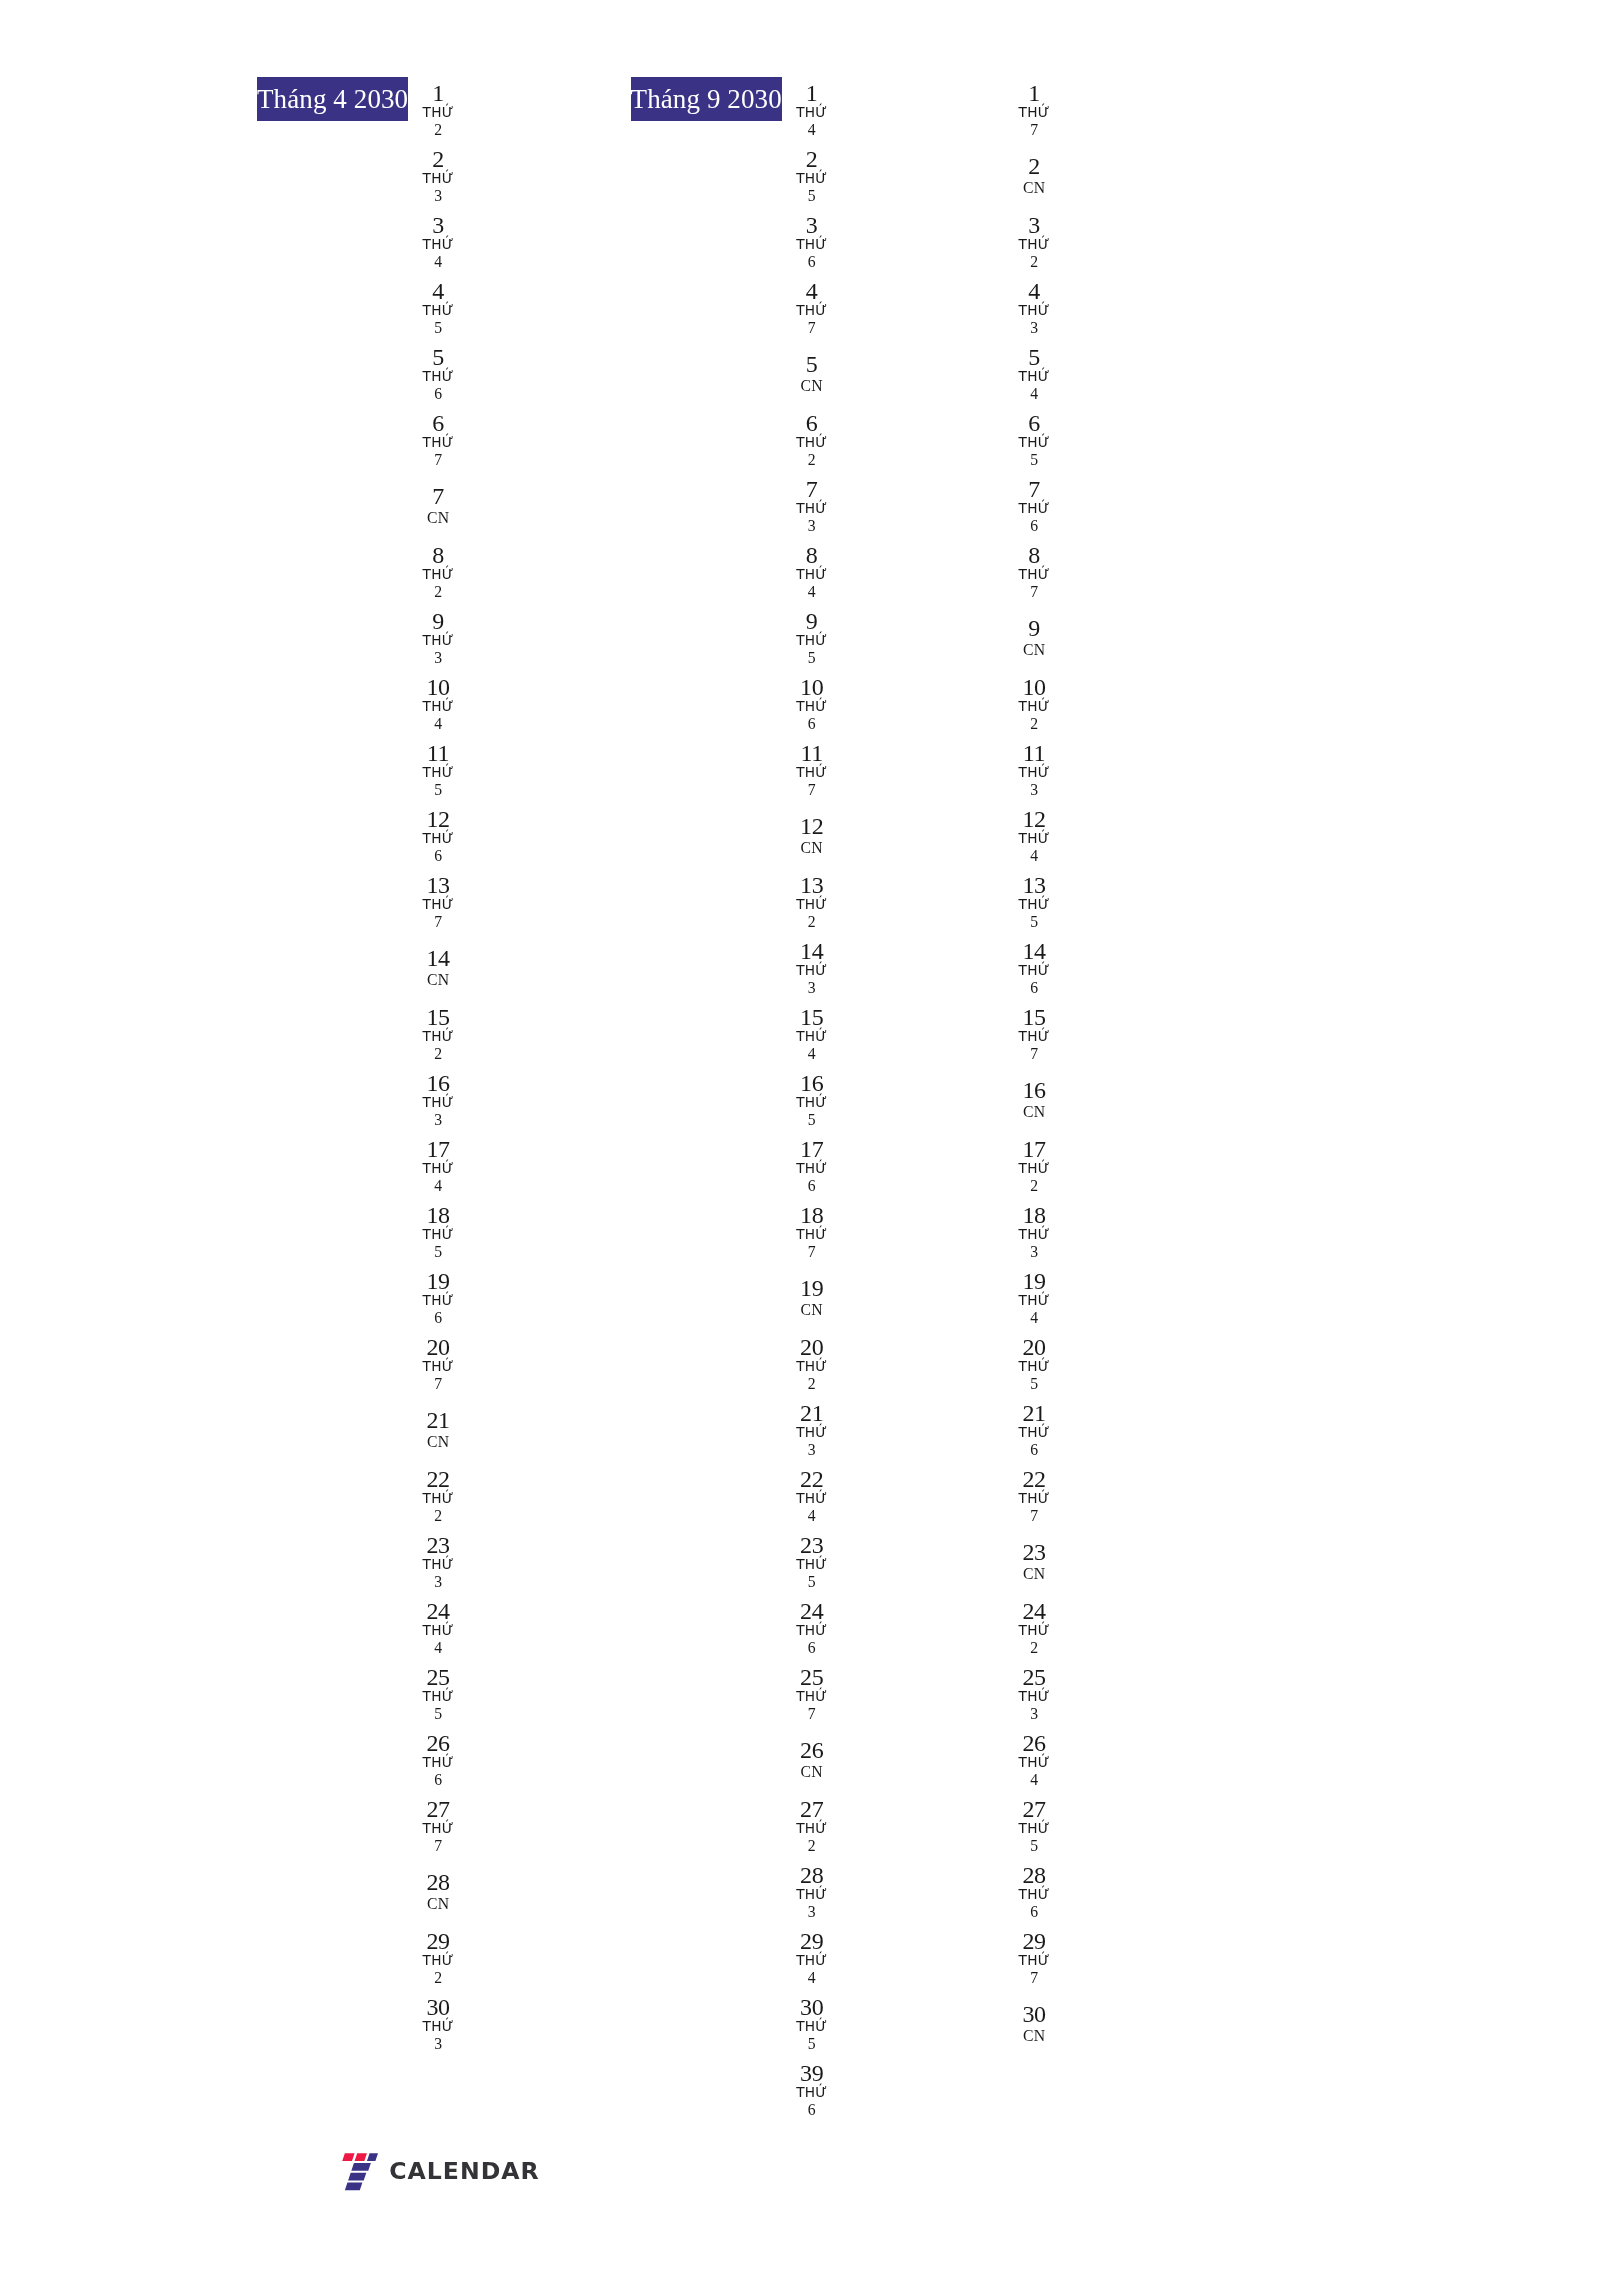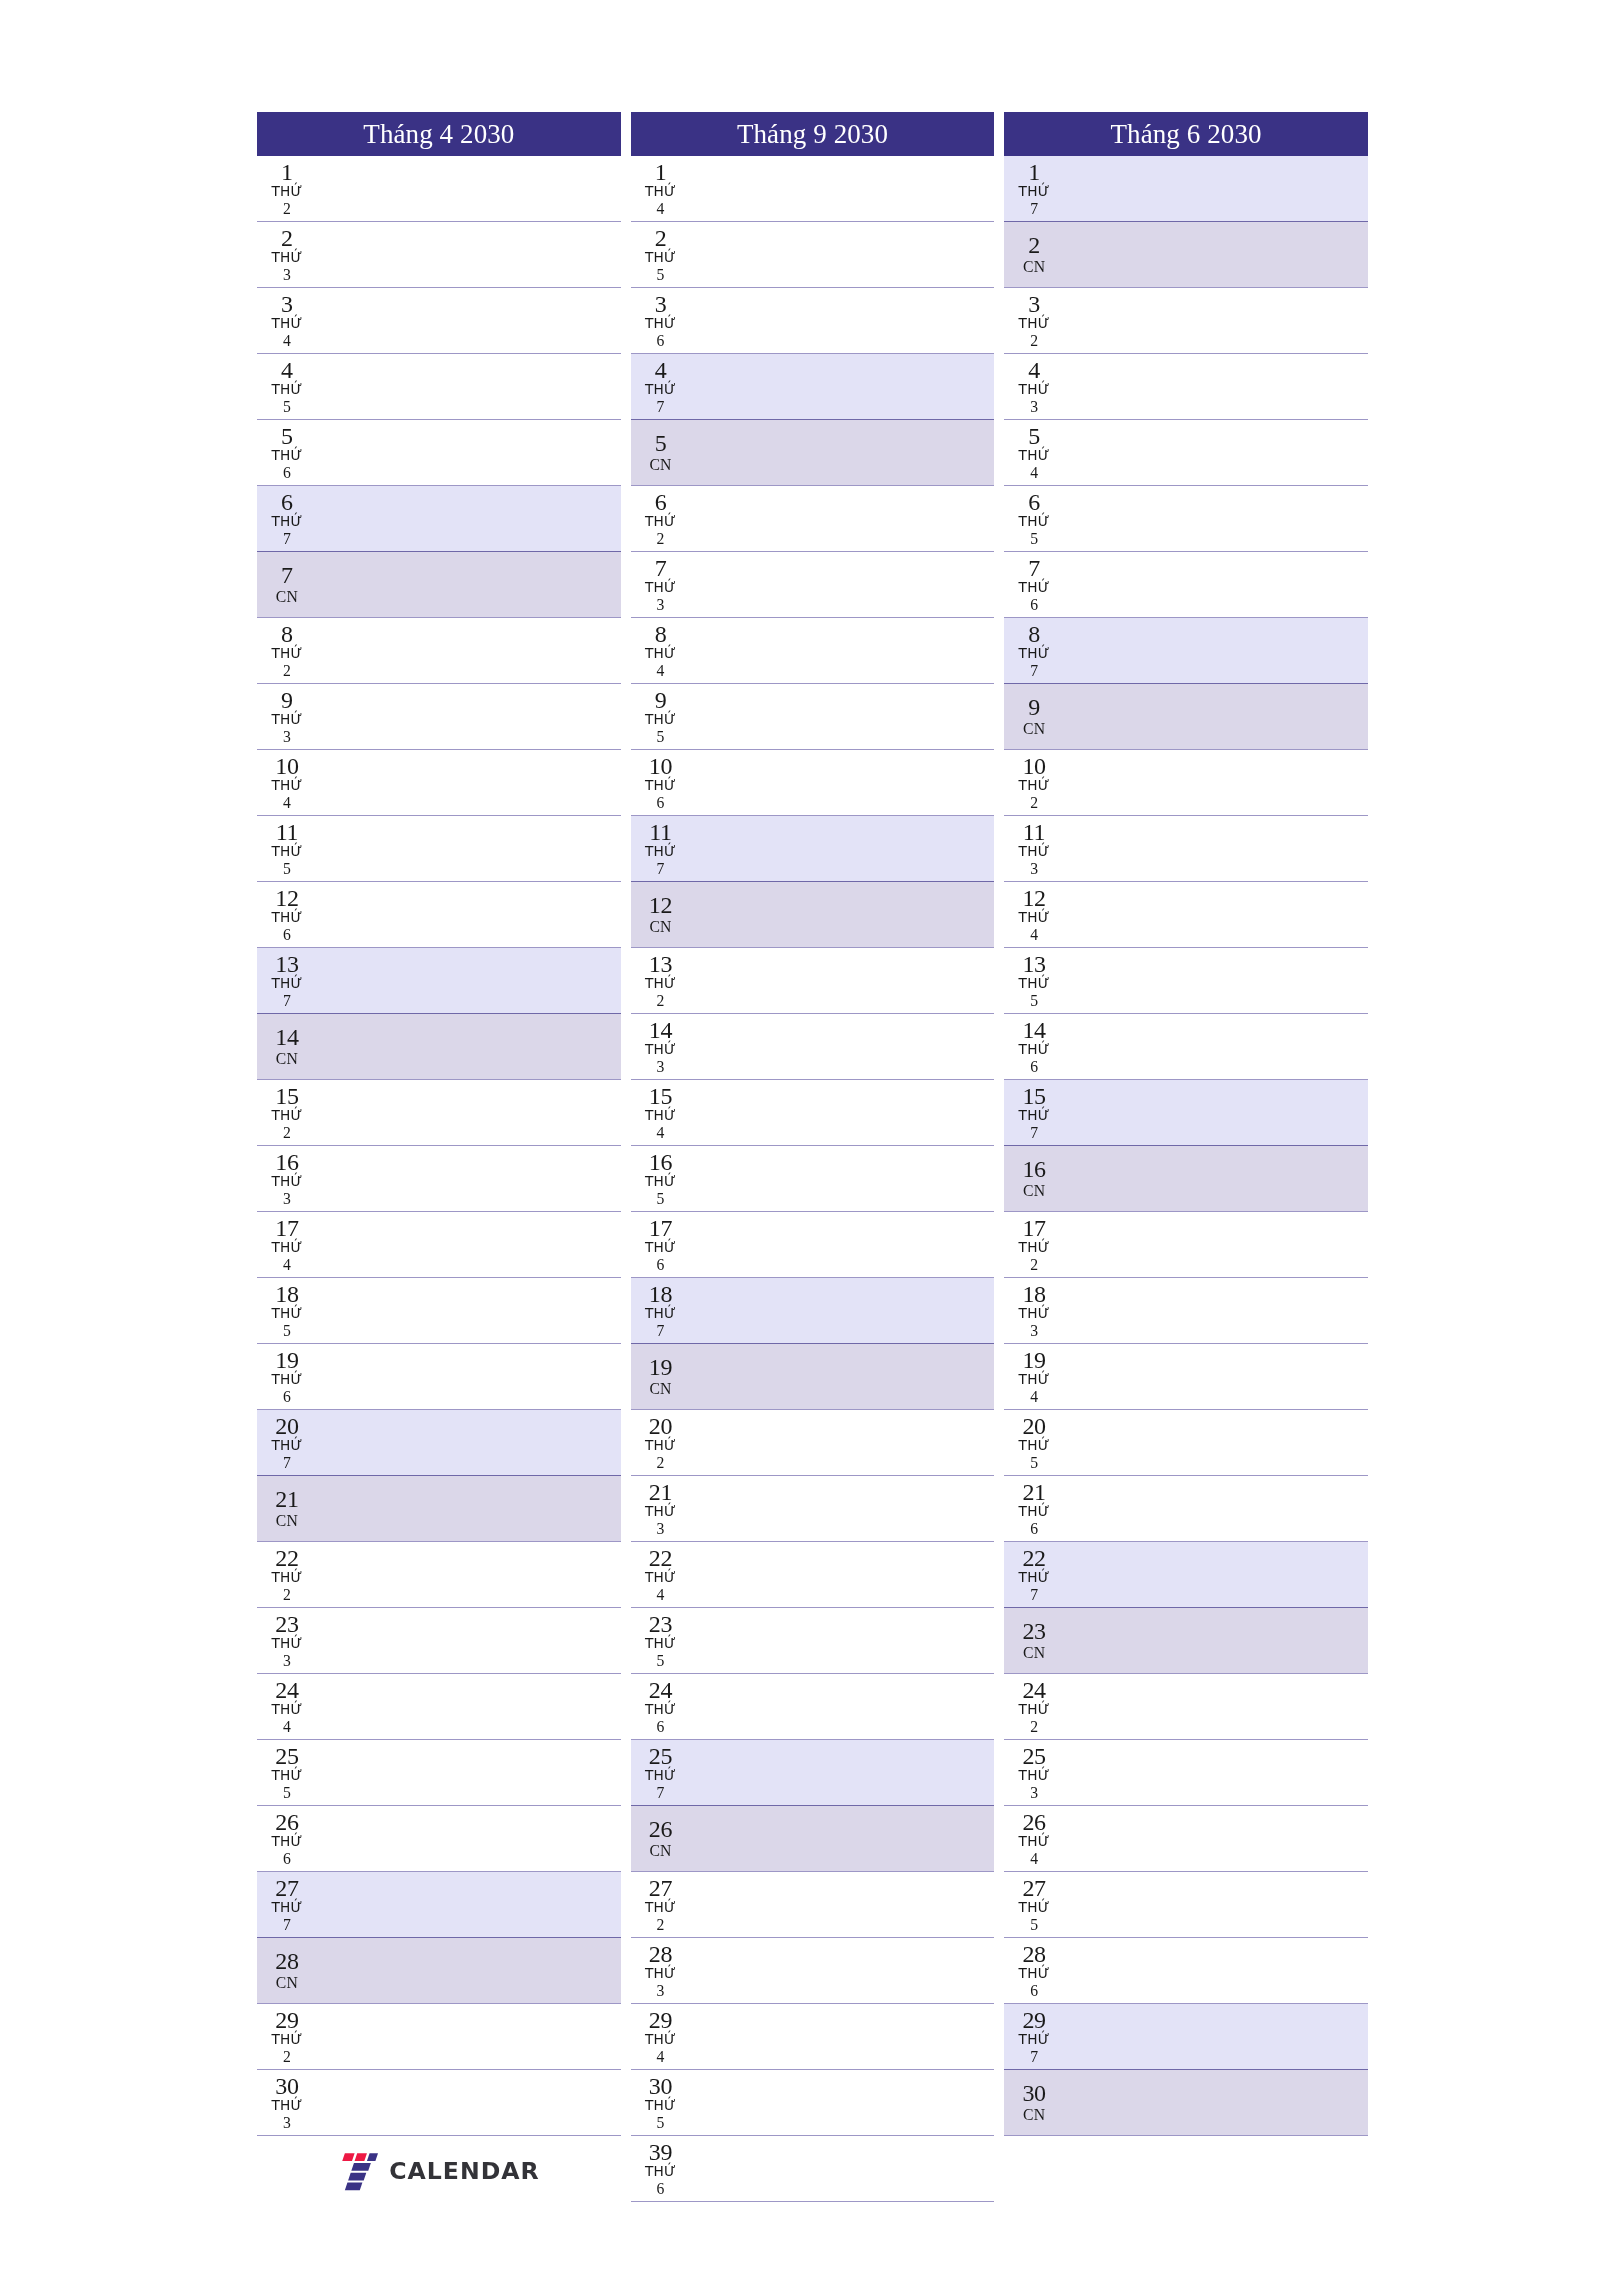--- a/index.html
+++ b/index.html
@@ -22,23 +22,22 @@
     width: 1111px;
     height: 2153px;
     display: flex;
     flex-direction: row;
     gap: 9.8px;
   }
 
   .month-col {
     width: 364px;
     display: flex;
-    flex-direction: column;
+    flex-direction: row;
     position: relative;
-    margin-top: 35px;
   }
 
   .month-header {
     height: 44px;
     background: #3a3285;
     color: #ffffff;
     display: flex;
     align-items: center;
     justify-content: center;
     font-family: "Liberation Serif", "DejaVu Serif", serif;
@@ -621,21 +620,20 @@
           <div class="day-label">
             <div class="day-num">39</div>
             <div class="dow weekday">THỨ</div>
             <div class="dow-num">6</div>
           </div>
           <div style="position: absolute; left: 59px; top: 0px; right: 0px; height: 100%;"></div>
         </div>
       </div>
     </div>
     <div class="month-col">
-      <div class="month-header">Tháng 6 2030</div>
       <div class="days">
         <div class="day-row sat">
           <div class="day-label">
             <div class="day-num">1</div>
             <div class="dow weekday">THỨ</div>
             <div class="dow-num">7</div>
           </div>
           <div style="position: absolute; left: 59px; top: 0px; right: 0px; height: 100%;"></div>
         </div>
         <div class="day-row sun">

